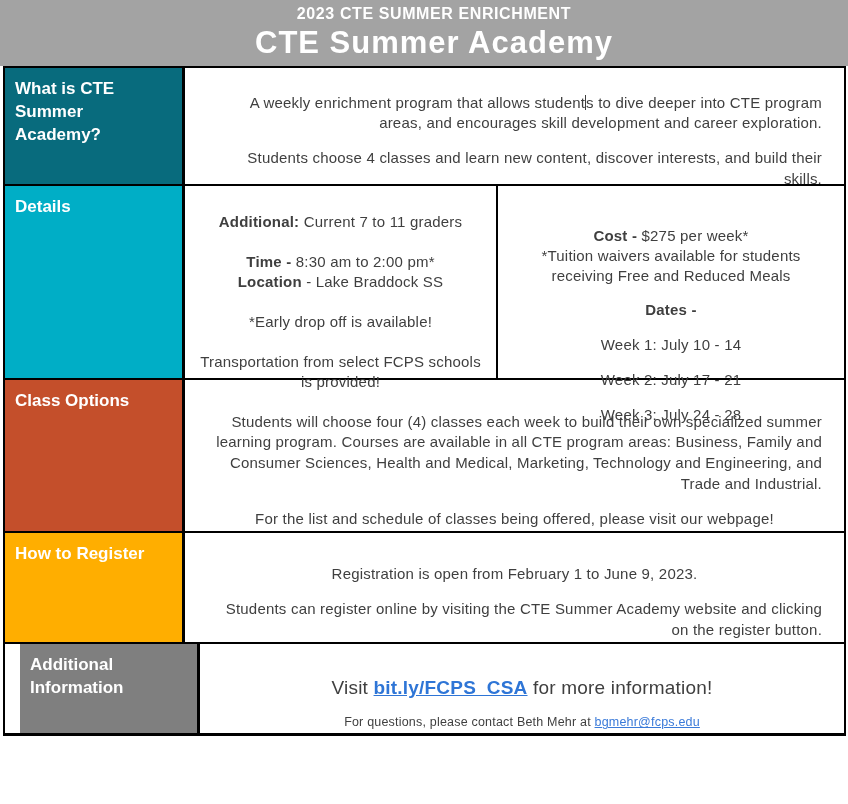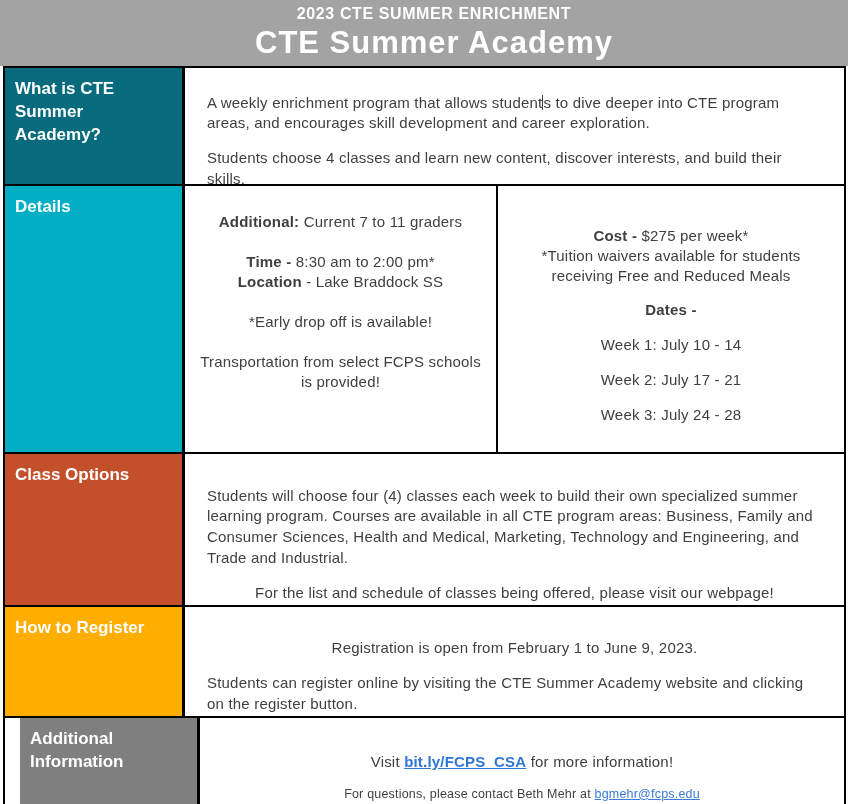--- a/index.html
+++ b/index.html
@@ -36,27 +36,27 @@
   .row:last-child { border-bottom: none; }
   .side {
     width: 180px; flex: 0 0 180px;
     border-right: 3px solid #000;
     color: #ffffff; font-weight: bold; font-size: 17px;
     text-align: left; padding: 10px 10px 0 10px; line-height: 1.35;
   }
   .cell {
     flex: 1;
     display: flex; flex-direction: column; justify-content: center; align-items: center;
-    text-align: left;
+    text-align: right;
     font-size: 15px; line-height: 1.38; letter-spacing: 0.2px;
     padding: 8px 22px;
     margin-top: 30px;
   }
   .row-what   { height: 118px; }
-  .row-details{ height: 268px; }
+  .row-details{ height: 194px; }
   .row-class  { height: 153px; }
   .row-reg    { height: 111px; }
   .row-info   { height: 89px; padding-left: 15px;  }
 
   .bg-teal   { background: #086b7d; }
   .bg-cyan   { background: #00aec6; }
   .bg-orange { background: #c44f2b; }
   .bg-amber  { background: #ffae00; }
   .bg-gray   { background: #7f7f7f; }
 
@@ -76,21 +76,21 @@
   .week-line { margin-bottom: 15px; }
   .dates-head { margin: 14px 0 15px 0; }
 
   
   .caret {
     display: inline-block; width: 1px; height: 15px;
     background: #3f3f3f; vertical-align: -2px;
   }
 
   
-  .visit-line { font-size: 15px; }
+  .visit-line { font-size: 19px; }
   .questions-line { font-size: 12.5px; margin-top: 13px; }
   a.link-bold {
     color: #2e75d6; font-weight: bold; text-decoration: underline; cursor: pointer;
   }
   a.link-plain {
     color: #3a7ad9; text-decoration: underline; cursor: pointer;
   }
 </style>
 </head>
 <body>

